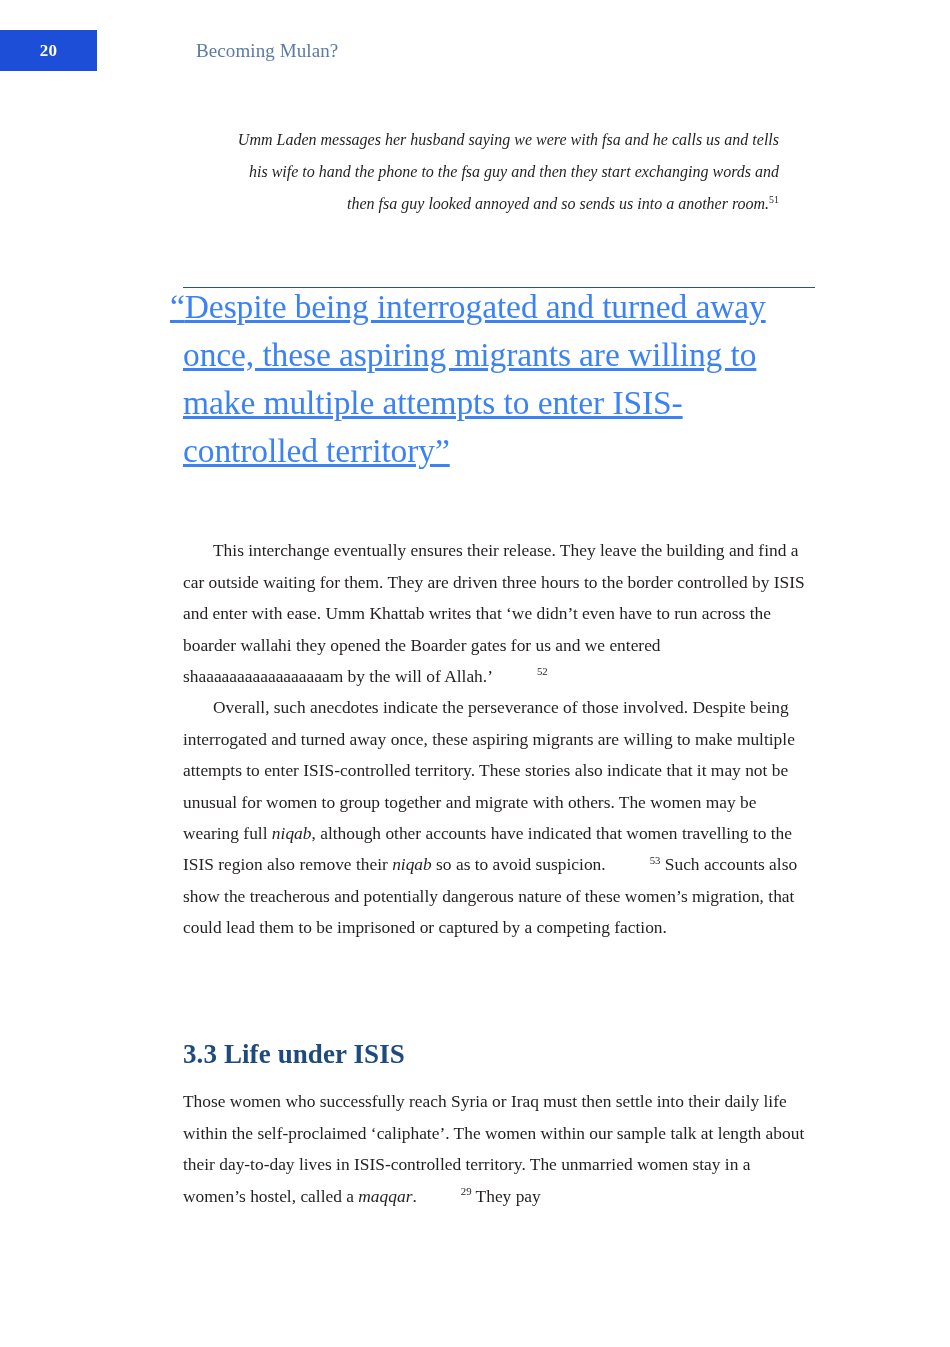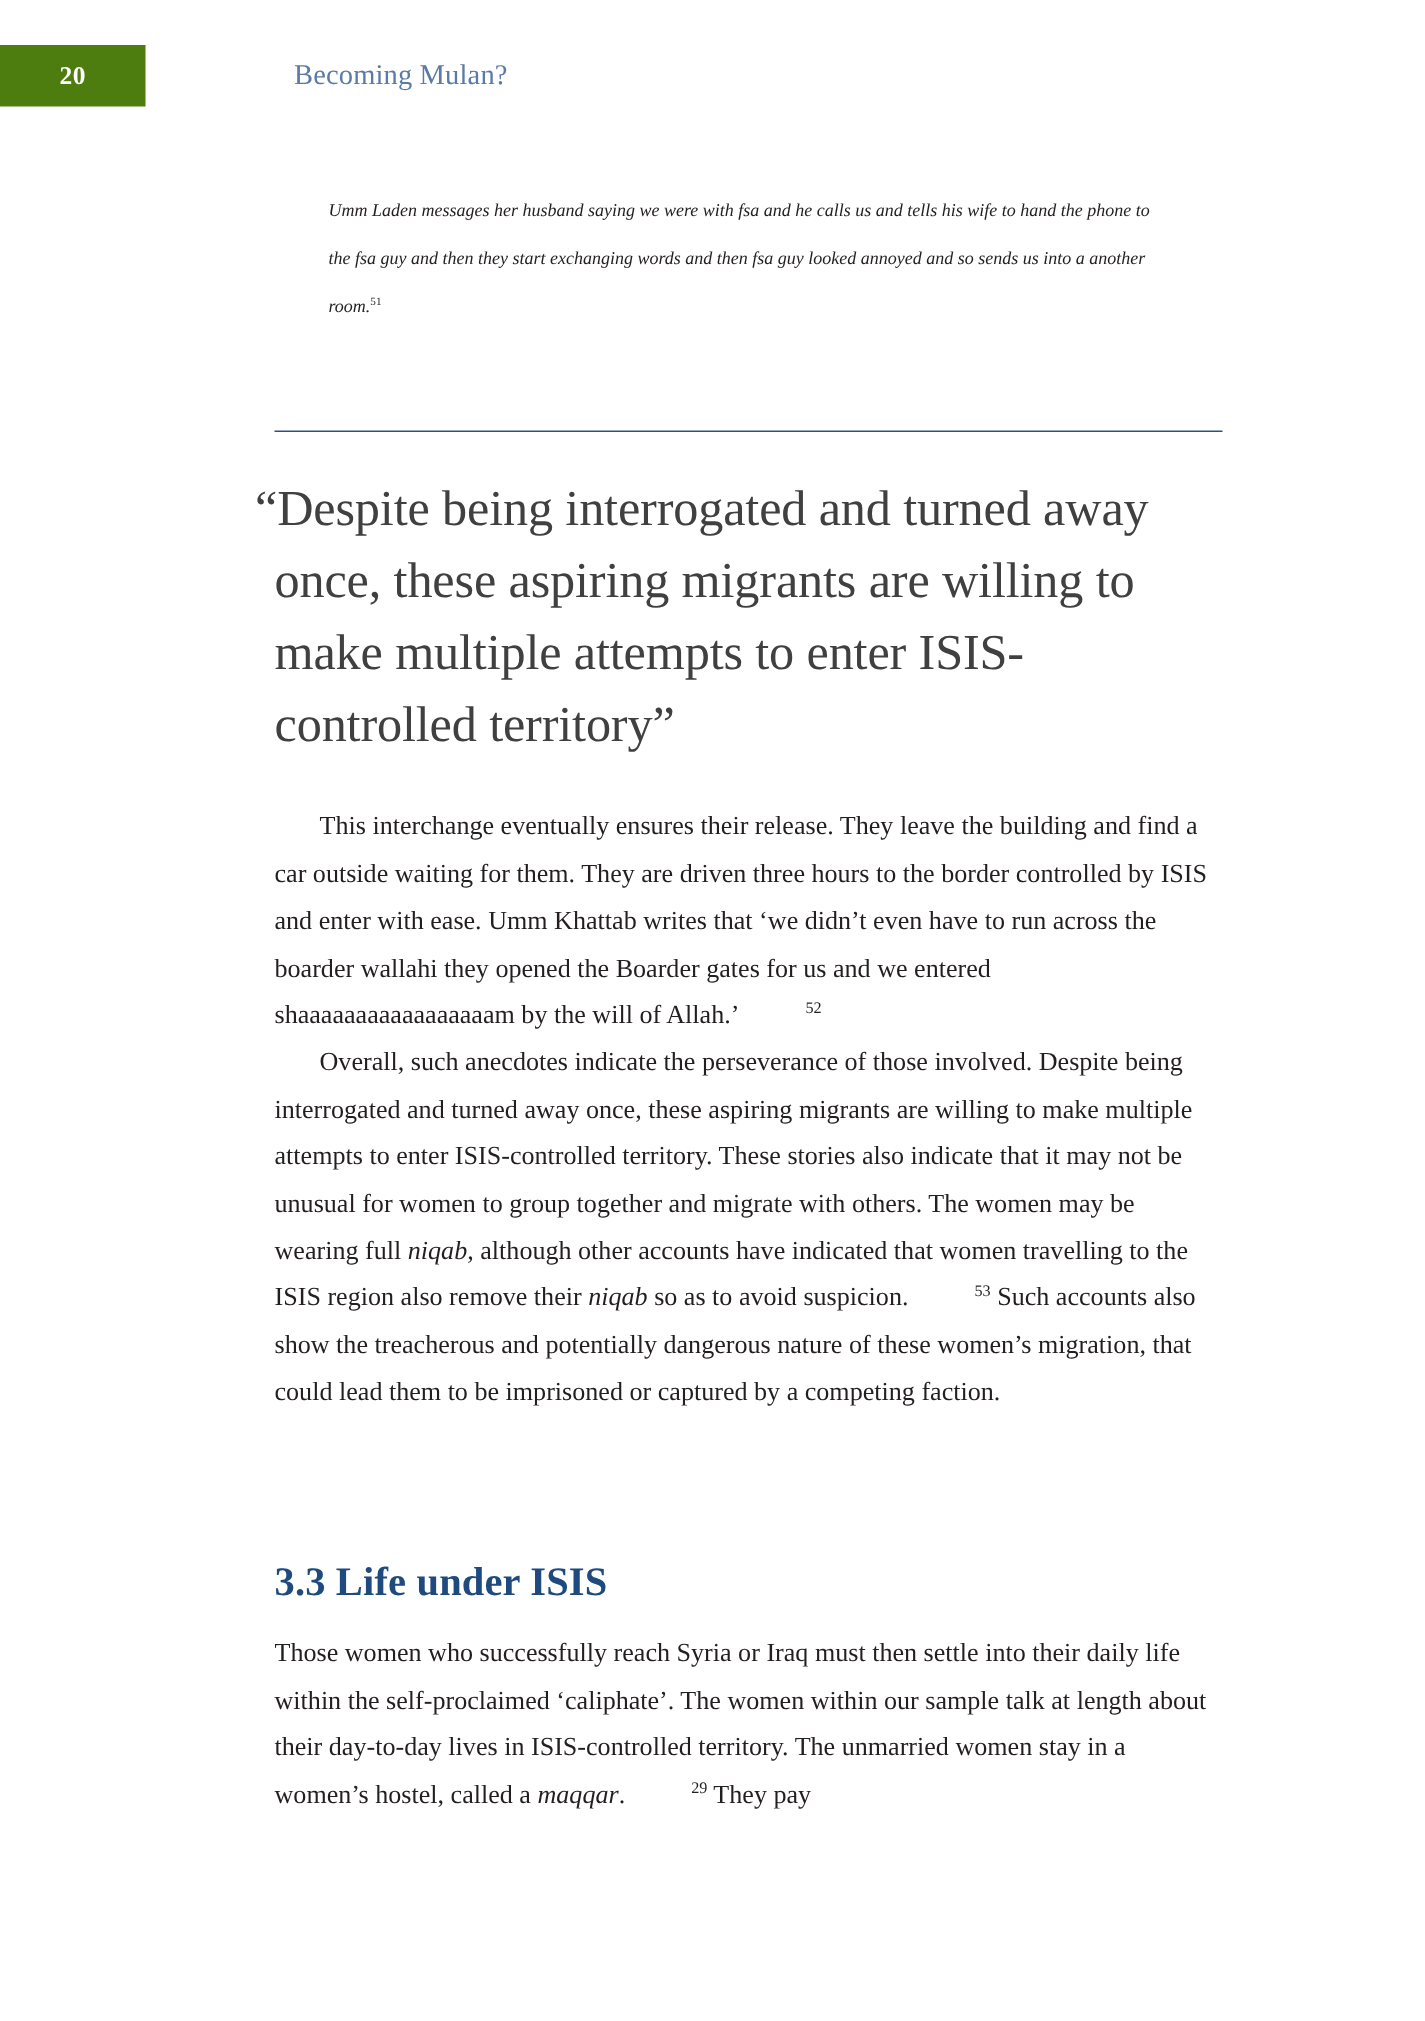--- a/index.html
+++ b/index.html
@@ -24,21 +24,21 @@
     height: 1347px;
   }
 
   
   .page-number-box {
     position: absolute;
     left: 0;
     top: 30px;
     width: 97px;
     height: 41px;
-    background: #4d7c0f;
+    background: #1d4ed8;
   }
   .page-number {
     position: absolute;
     left: 0;
     top: 0;
     width: 97px;
     height: 41px;
     line-height: 41px;
     text-align: center;
     color: #ffffff;
@@ -64,50 +64,51 @@
     width: 632px;
   }
 
   
   .blockquote {
     position: absolute;
     left: 36px;
     top: 124px;
     width: 560px;
     font-style: italic;
-    font-size: 12px;
+    font-size: 16px;
     line-height: 32px;
     color: #231f20;
-    text-align: left;
+    text-align: right;
   }
   .blockquote sup {
     font-style: normal;
     font-size: 0.62em;
     vertical-align: super;
     line-height: 0;
   }
 
   
   .pullquote-rule {
     position: absolute;
     left: 0;
     top: 287px;
     width: 632px;
     height: 0;
     border-top: 1.6px solid #2c5280;
   }
   .pullquote {
     position: absolute;
     left: 0;
-    top: 316px;
+    top: 283px;
     width: 622px;
-    color: #404040;
+    color: #3b82f6;
     font-size: 33.5px;
     line-height: 48px;
     letter-spacing: -0.1px;
+    text-decoration: underline;
   }
   .pullquote .openq {
     margin-left: -13px;
   }
 
   
   .para {
     position: absolute;
     left: 0;
     width: 632px;

